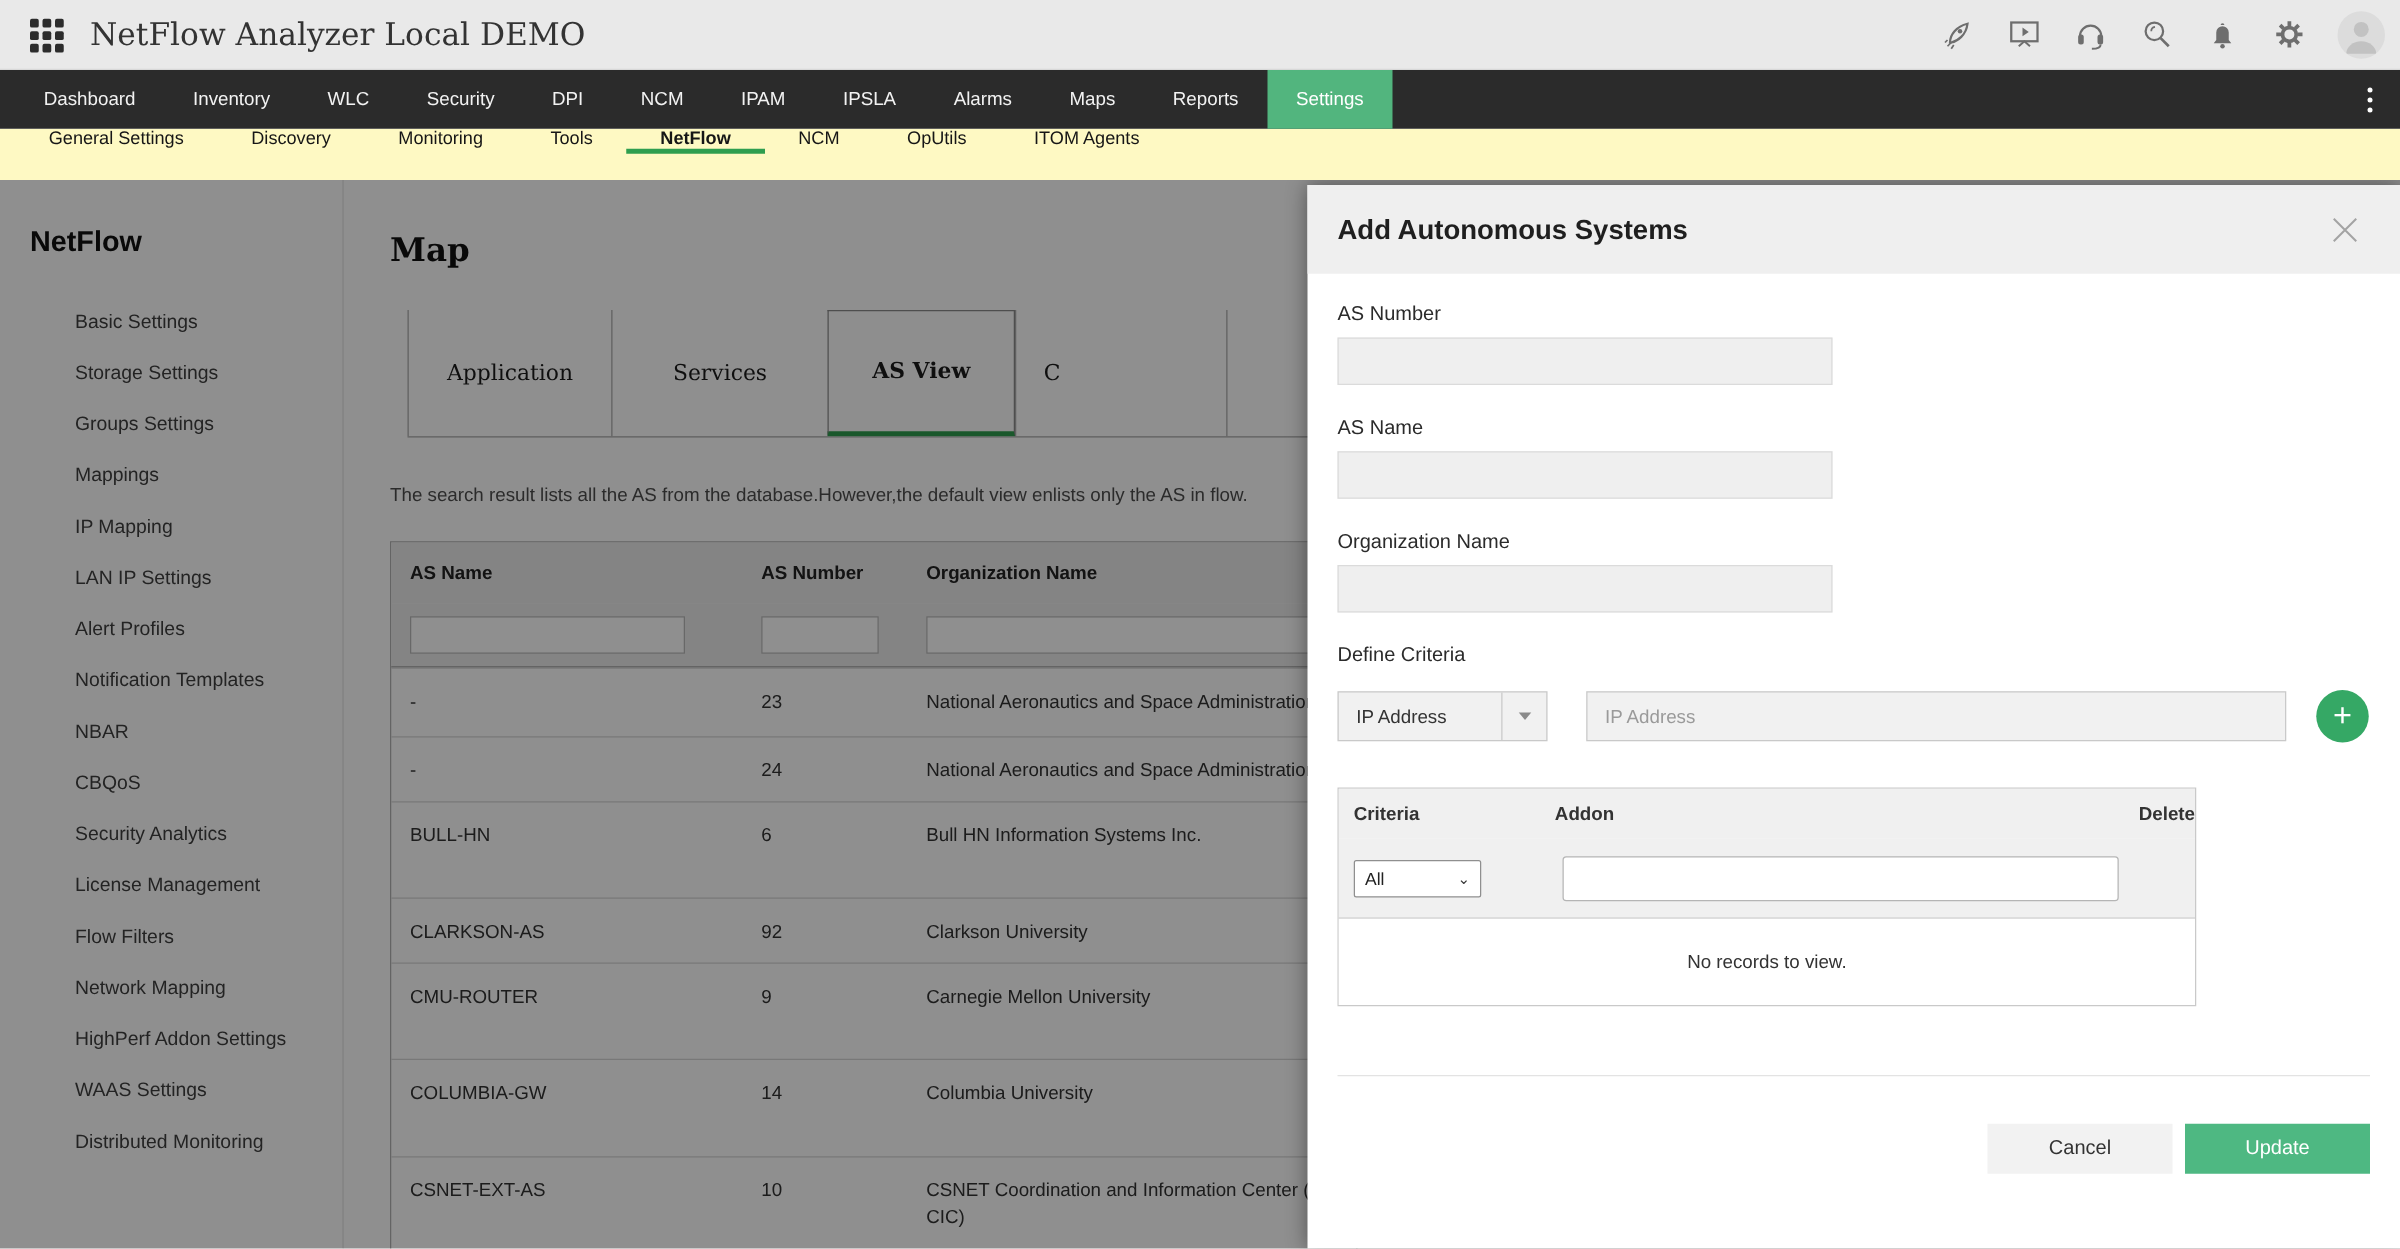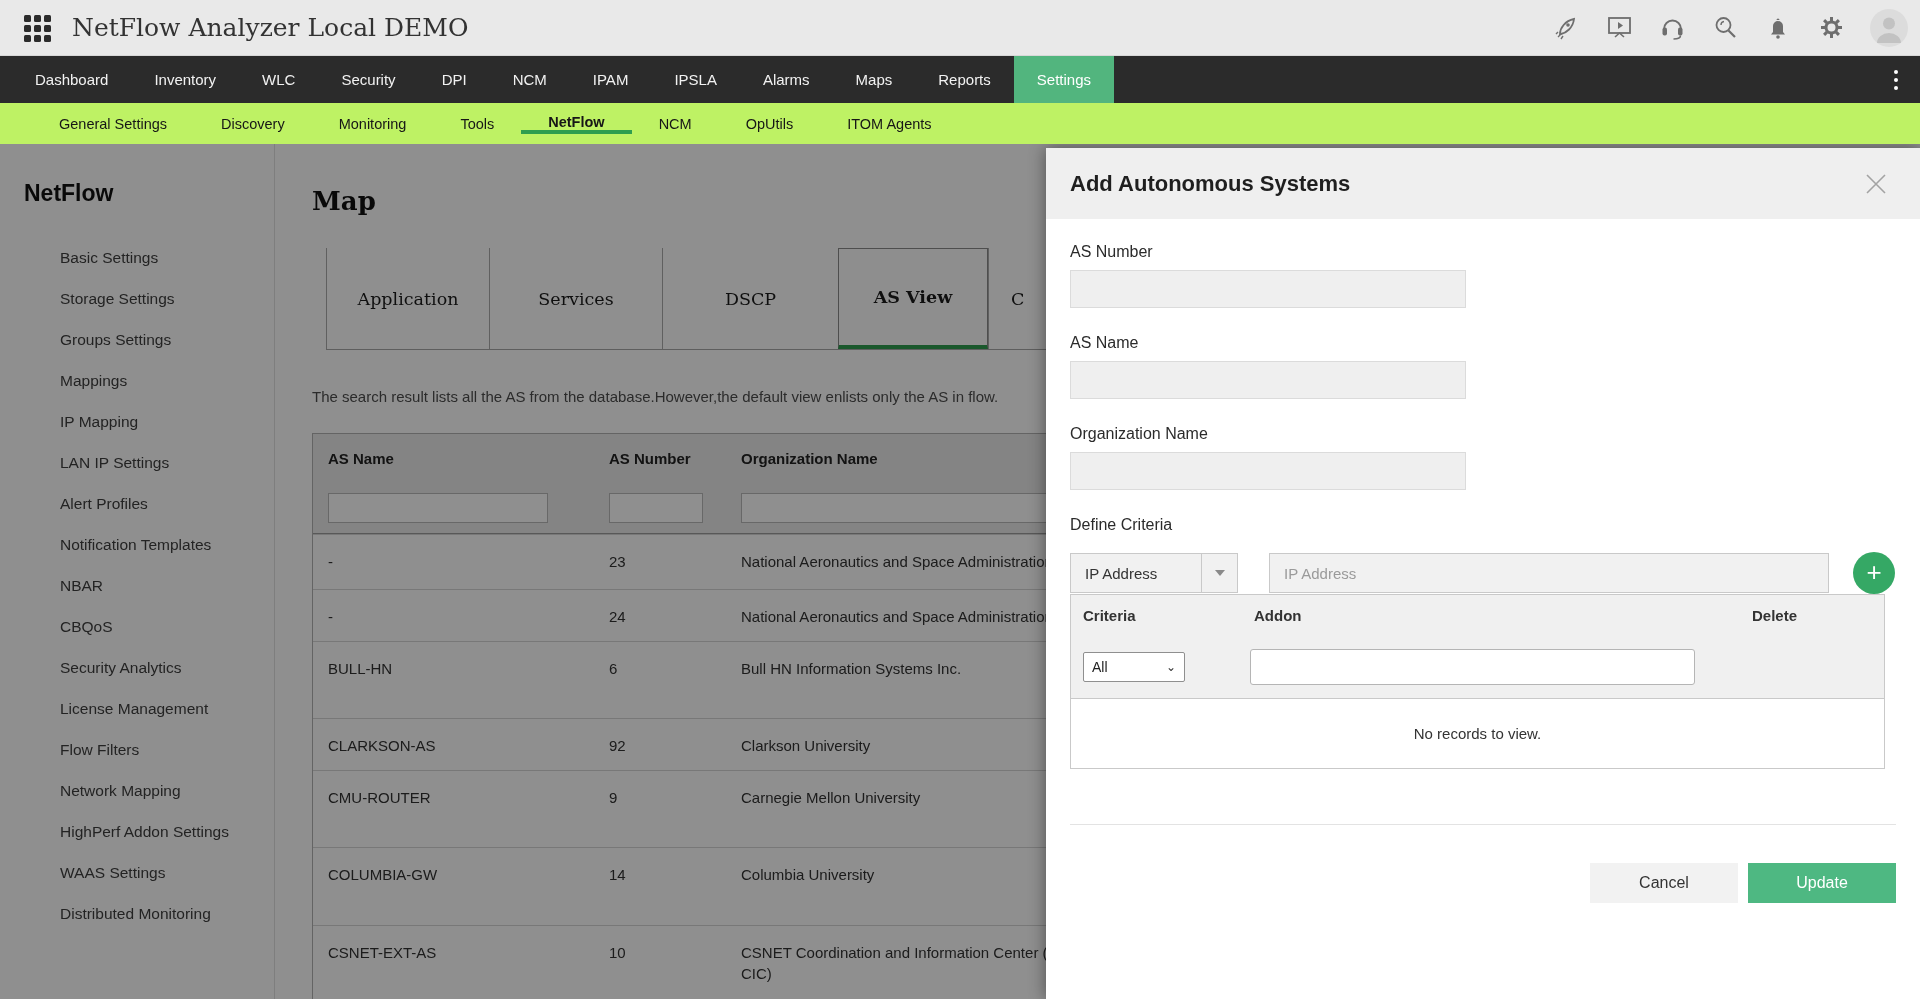--- a/index.html
+++ b/index.html
@@ -20,21 +20,21 @@
 
   
   .mainnav { height:47px; background:#2b2b2b; display:flex; align-items:stretch; padding-left:12px; position:relative; }
   .mainnav .nav-item { color:#f2f2f2; font-size:15px; padding:0 23px; display:flex; align-items:center; cursor:pointer; }
   .mainnav .nav-item.active { background:#52b57e; color:#fff; }
   .nav-kebab { position:absolute; right:14px; top:0; height:47px; display:flex; flex-direction:column;
                justify-content:center; gap:4px; align-items:center; width:20px; cursor:pointer; }
   .nav-kebab i { width:4px; height:4px; border-radius:50%; background:#fff; }
 
   
-  .subnav { height:41px; background:#bef264; display:flex; align-items:center; padding-left:32px; }
+  .subnav { height:41px; background:#fef9c3; display:flex; align-items:flex-start; padding-left:12px; }
   .subnav .sub-item { color:#161616; font-size:14.5px; padding:0 27px; display:flex; align-items:center; cursor:pointer; }
   .subnav .sub-item.active { border-bottom:4px solid #2f9e4f; font-weight:bold; }
 
   
   .workspace { position:relative; height:855px; overflow:hidden; background:#fff; }
   .dim-overlay { position:absolute; inset:0; background:rgba(0,0,0,0.44); z-index:50; }
 
   .sidebar { position:absolute; left:0; top:0; bottom:0; width:275px; background:#fff; border-right:1px solid #e0e0e0; }
   .sidebar h2 { margin:36px 0 0 24px; font-size:23px; color:#111; }
   .sidebar ul { list-style:none; margin-top:30px;padding-left:36px; }
@@ -79,21 +79,21 @@
   .criteria-row { margin-top:18px; display:flex; align-items:center; }
   .type-select { width:168px; height:40px; background:#f1f1f1; border:1px solid #c9c9c9; display:flex; align-items:center; cursor:pointer; }
   .type-select .val { padding-left:14px; font-size:15px; color:#333; flex:1; }
   .type-select .caret-box { width:36px; height:100%; border-left:1px solid #c9c9c9; display:flex; align-items:center; justify-content:center; }
   .caret-down { width:0; height:0; border-left:5px solid transparent; border-right:5px solid transparent; border-top:6px solid #8a8a8a; }
   .ip-input { margin-left:31px; width:560px; height:40px; background:#f1f1f1; border:1px solid #c9c9c9; padding:0 14px; font-size:15px; color:#333; }
   .ip-input::placeholder, .t-filter input::placeholder { color:#9a9a9a; }
   .add-btn { margin-left:auto; margin-right:1px; width:42px; height:42px; border-radius:50%; background:#35a865; border:none;
              color:#fff; font-size:26px; line-height:1; display:flex; align-items:center; justify-content:center; cursor:pointer; padding-bottom:3px;}
 
-  .criteria-grid { width:815px; border:1px solid #c9c9c9; }
+  .criteria-grid { margin-top:36px; width:687px; border:1px solid #c9c9c9; }
   .grid-head { height:40px; background:#f0f0f0; display:flex; align-items:center; font-weight:bold; font-size:15px; color:#333; }
   .gc1 { width:171px; padding-left:12px; } .gc2 { width:498px; padding-left:12px; } .gc3 { flex:1; padding-left:12px; }
   .grid-row { height:64px; background:#f0f0f0; display:flex; align-items:center; border-bottom:1px solid #c9c9c9; }
   .all-select { margin-left:12px; width:102px; height:30px; background:#fff; border:1px solid #8f8f8f; border-radius:2px;
                 display:flex; align-items:center; font-size:14px; color:#222; cursor:pointer; }
   .all-select .val { padding-left:8px; flex:1; }
   .all-select .chev { padding-right:8px; color:#333; font-size:12px; }
   .value-input { margin-left:65px; width:445px; height:36px; background:#fff; border:1px solid #b5b5b5; border-radius:3px; padding:0 10px; font-size:14px; }
   .grid-empty { height:69px; background:#fff; display:flex; align-items:center; justify-content:center; font-size:15px; color:#333; }
 
@@ -229,21 +229,20 @@
       <li>Distributed Monitoring</li>
     </ul>
   </aside>
 
   <section class="main">
     <h1 class="page-title">Map</h1>
 
     <div class="tab-strip">
       <div class="tab" style="width:163px">Application</div>
       <div class="tab" style="width:173px">Services</div>
-      <div class="tab" style="width:176px">DSCP</div>
       <div class="tab active" style="width:150px">AS View</div>
       <div class="tab clipped" style="width:170px">C</div>
     </div>
 
     <p class="desc">The search result lists all the AS from the database.However,the default view enlists only the AS in flow.</p>
 
     <div class="as-table">
       <div class="t-head">
         <div class="col1">AS Name</div>
         <div class="col2">AS Number</div>

